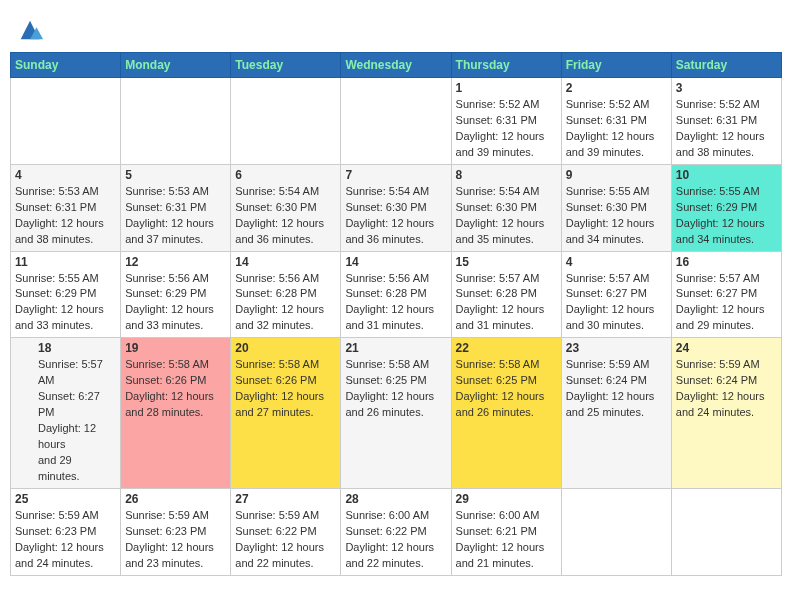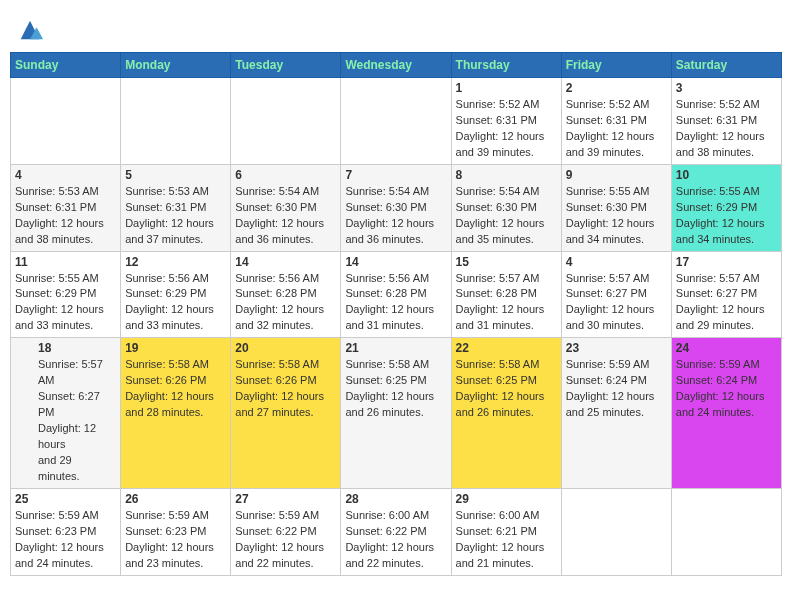--- a/index.html
+++ b/index.html
@@ -190,50 +190,50 @@
         </td>
         <td>
           <span class="day-number">15</span>
           <div class="day-info">Sunrise: 5:57 AM<br>Sunset: 6:28 PM<br>Daylight: 12 hours<br>and 31 minutes.</div>
         </td>
         <td>
           <span class="day-number">4</span>
           <div class="day-info">Sunrise: 5:57 AM<br>Sunset: 6:27 PM<br>Daylight: 12 hours<br>and 30 minutes.</div>
         </td>
         <td>
-          <span class="day-number">17</span>
+          <span class="day-number">16</span>
           <div class="day-info">Sunrise: 5:57 AM<br>Sunset: 6:27 PM<br>Daylight: 12 hours<br>and 29 minutes.</div>
         </td>
       </tr>
       <tr>
         <td style="background: rgb(245, 245, 245); padding-left: 27px;">
           <span class="day-number">18</span>
           <div class="day-info">Sunrise: 5:57 AM<br>Sunset: 6:27 PM<br>Daylight: 12 hours<br>and 29 minutes.</div>
         </td>
-        <td style="background: #fde047;">
+        <td style="background: #fca5a5;">
           <span class="day-number">19</span>
           <div class="day-info">Sunrise: 5:58 AM<br>Sunset: 6:26 PM<br>Daylight: 12 hours<br>and 28 minutes.</div>
         </td>
         <td style="background: #fde047;">
           <span class="day-number">20</span>
           <div class="day-info">Sunrise: 5:58 AM<br>Sunset: 6:26 PM<br>Daylight: 12 hours<br>and 27 minutes.</div>
         </td>
         <td style="background: rgb(245, 245, 245);">
           <span class="day-number">21</span>
           <div class="day-info">Sunrise: 5:58 AM<br>Sunset: 6:25 PM<br>Daylight: 12 hours<br>and 26 minutes.</div>
         </td>
         <td style="background: #fde047;">
           <span class="day-number">22</span>
           <div class="day-info">Sunrise: 5:58 AM<br>Sunset: 6:25 PM<br>Daylight: 12 hours<br>and 26 minutes.</div>
         </td>
         <td style="background: rgb(245, 245, 245);">
           <span class="day-number">23</span>
           <div class="day-info">Sunrise: 5:59 AM<br>Sunset: 6:24 PM<br>Daylight: 12 hours<br>and 25 minutes.</div>
         </td>
-        <td style="background: #d946ef;">
+        <td style="background: #fef9c3;">
           <span class="day-number">24</span>
           <div class="day-info">Sunrise: 5:59 AM<br>Sunset: 6:24 PM<br>Daylight: 12 hours<br>and 24 minutes.</div>
         </td>
       </tr>
       <tr>
         <td>
           <span class="day-number">25</span>
           <div class="day-info">Sunrise: 5:59 AM<br>Sunset: 6:23 PM<br>Daylight: 12 hours<br>and 24 minutes.</div>
         </td>
         <td>

